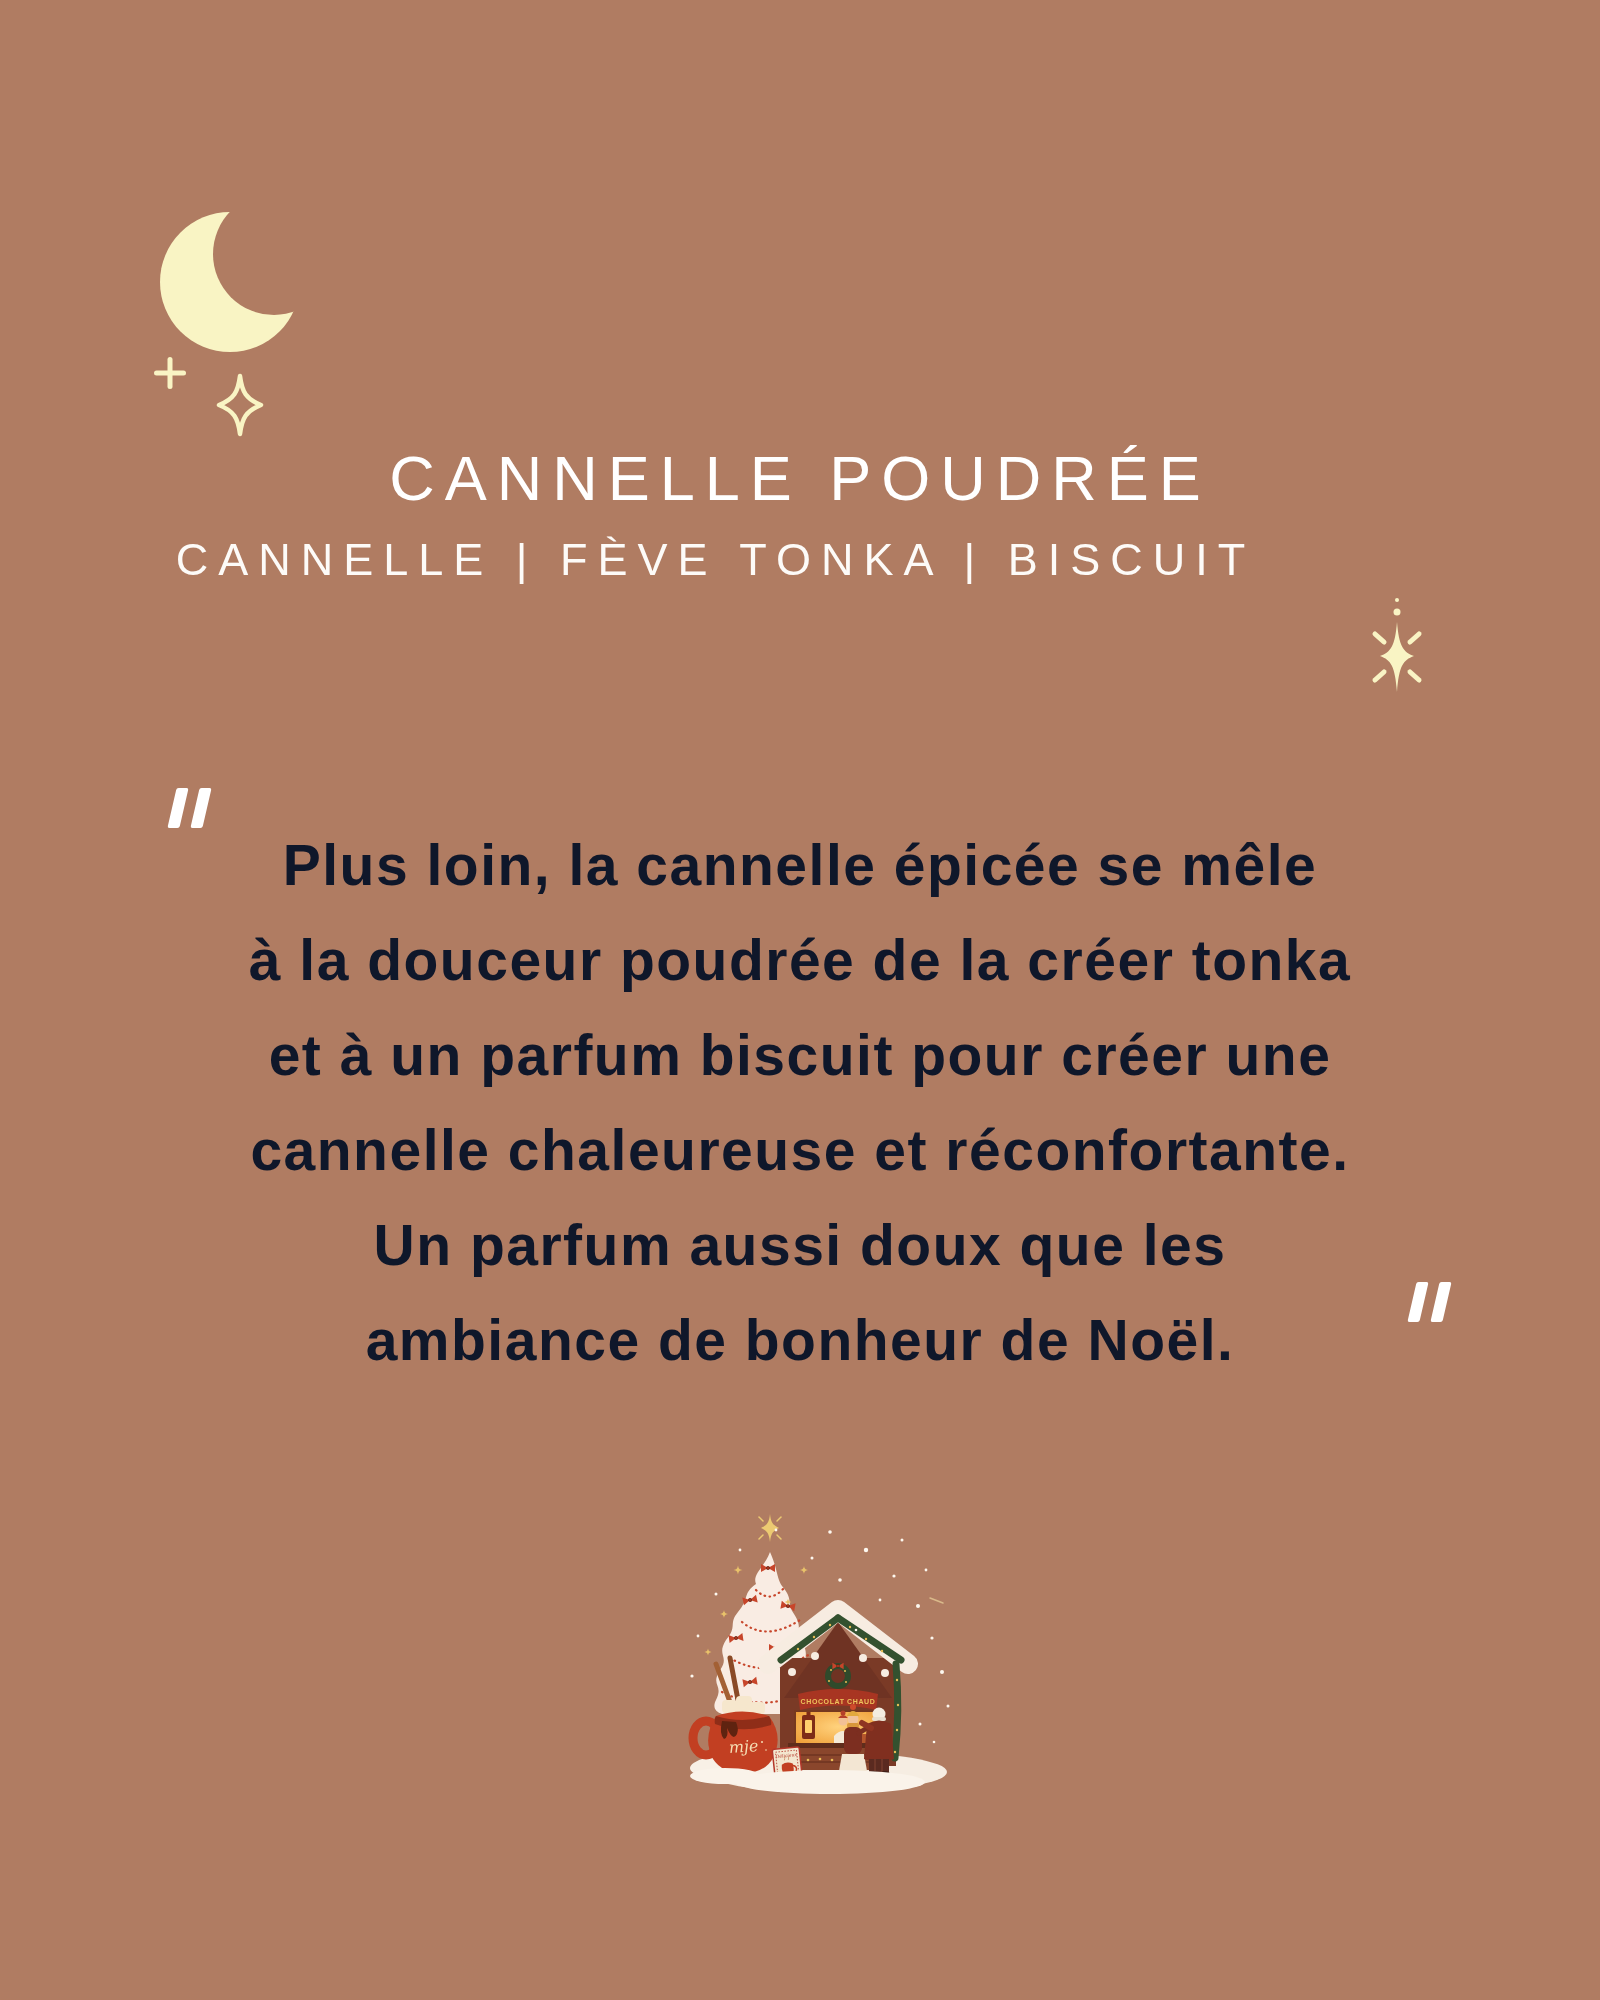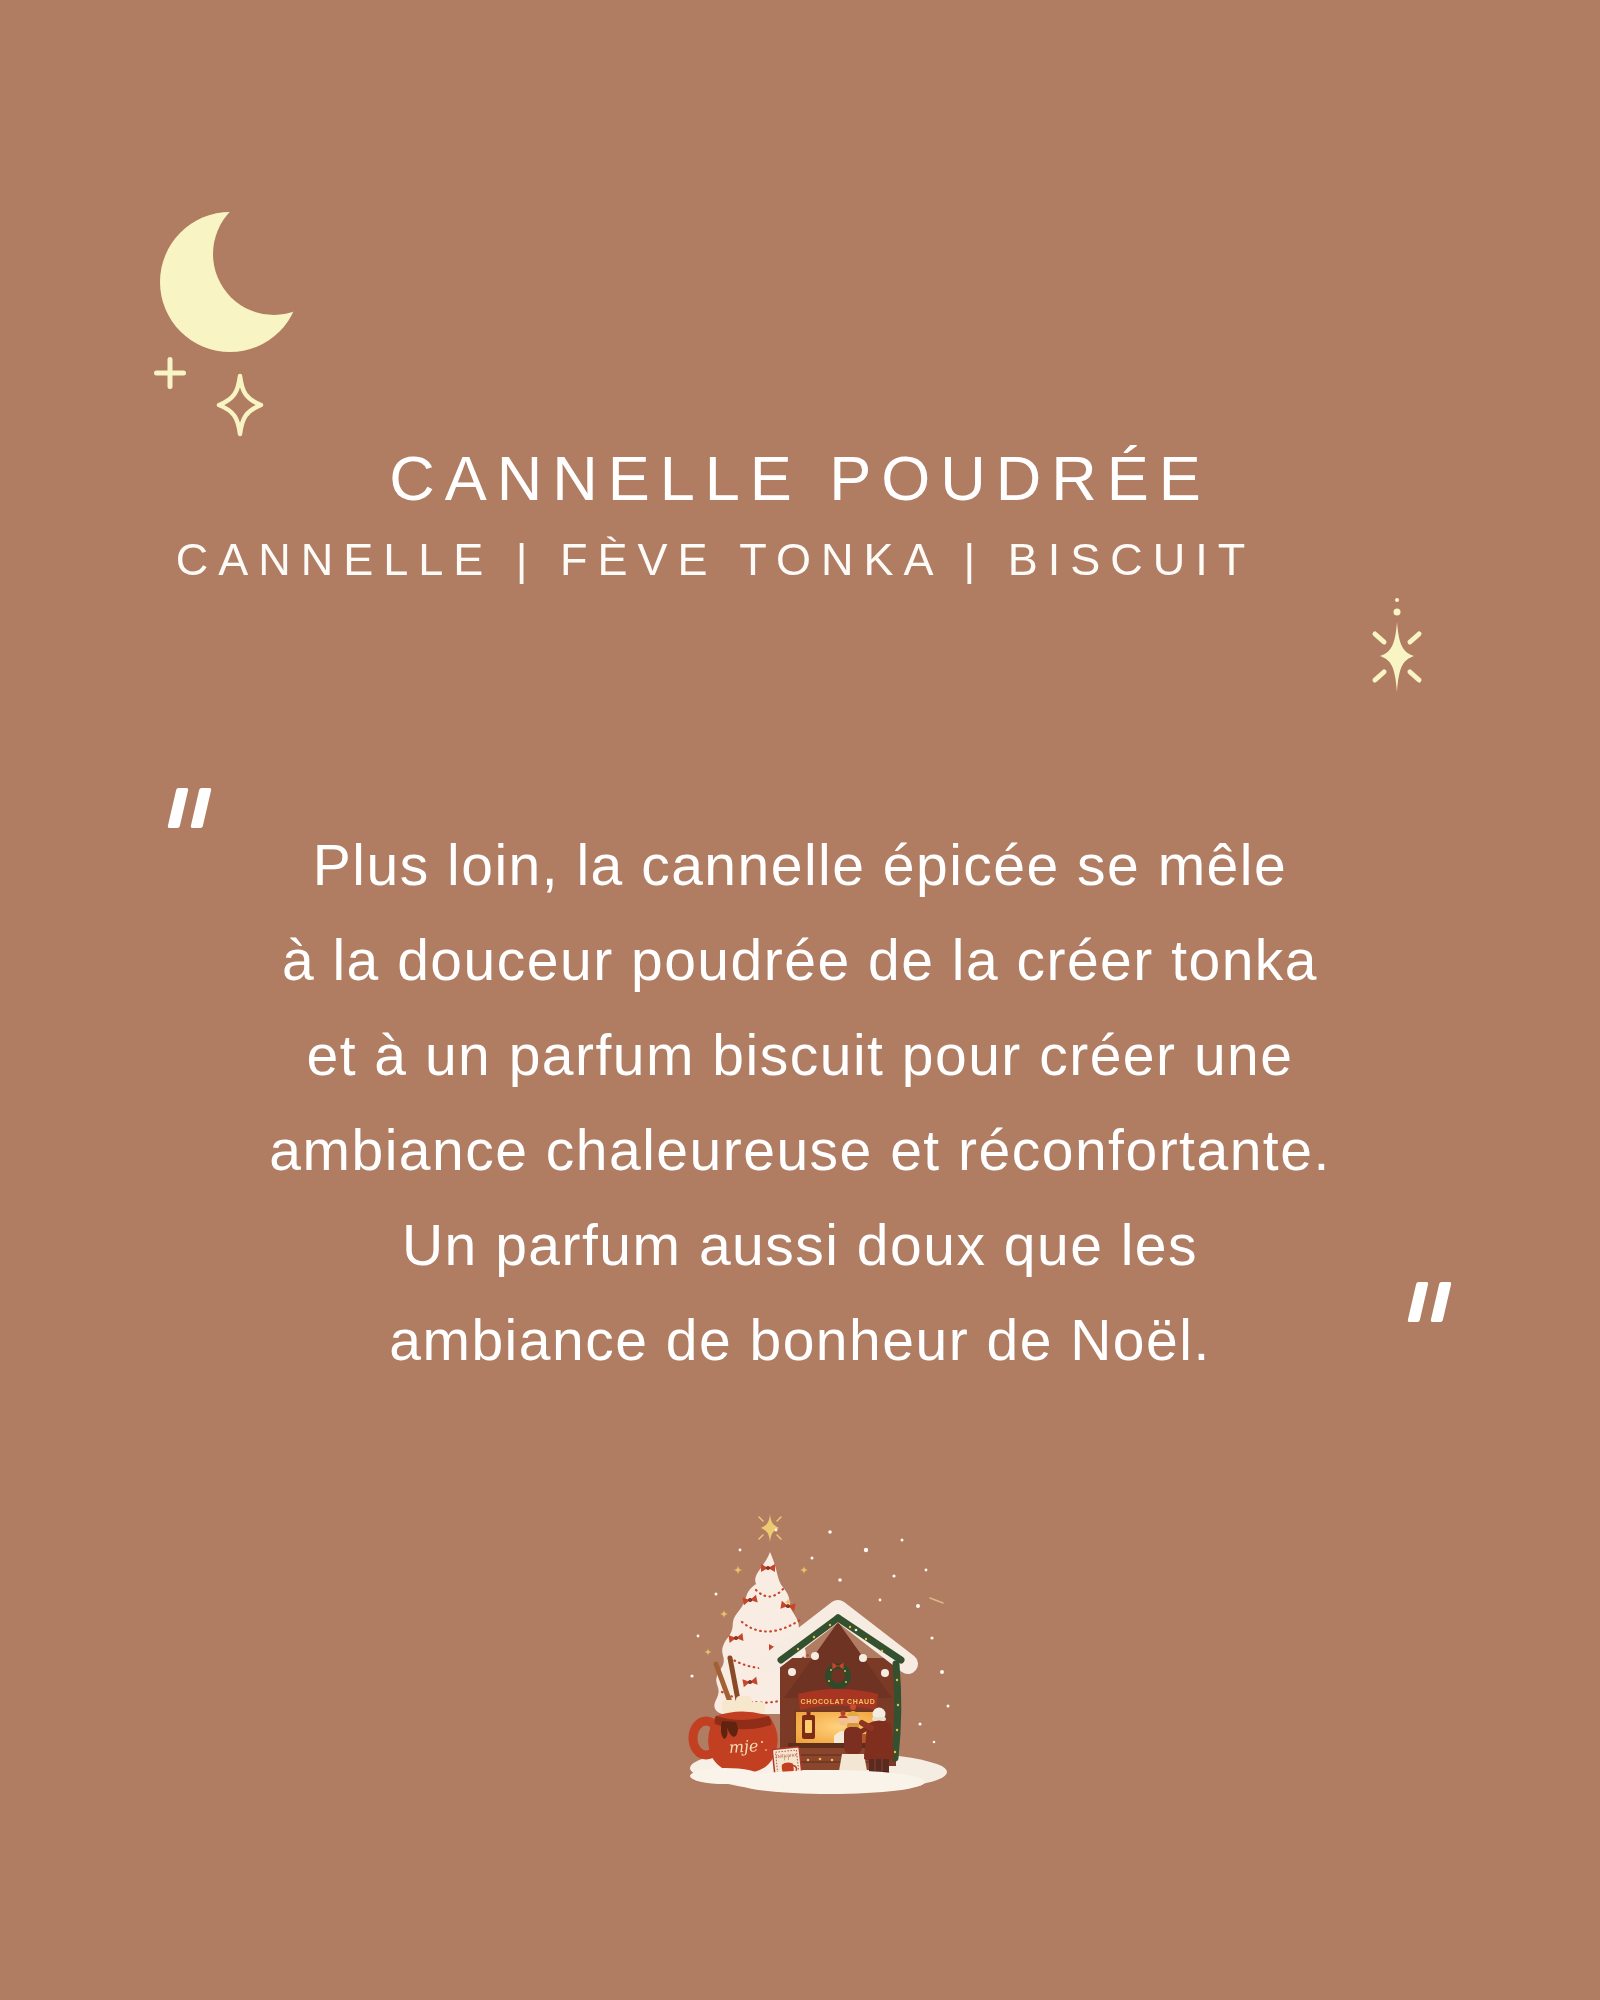--- a/index.html
+++ b/index.html
@@ -27,22 +27,22 @@
     color:#fdfbf8;
     font-size:45px;font-weight:300;
     letter-spacing:10px;
     margin:0;
   }
 
   
   .quote-block{
     left:150px;top:818px;width:1300px;
     text-align:center;
-    color:#ffffff;
-    font-size:57px;font-weight:400;
+    color:#0f172a;
+    font-size:57px;font-weight:700;
     letter-spacing:1.5px;
     line-height:95px;
   }
   .quote-mark{
     display:flex;gap:11px;
     transform:skewX(-13deg);
   }
   .quote-mark span{
     width:12px;height:40px;
     background:#ffffff;
@@ -91,21 +91,21 @@
 
   <div class="abs quote-mark qm-open">
     <span></span>
       <span></span>
   </div>
 
   <div class="abs quote-block">
     <div>Plus loin, la cannelle épicée se mêle</div>
     <div>à la douceur poudrée de la créer tonka</div>
     <div>et à un parfum biscuit pour créer une</div>
-    <div>ambiance chaleureuse et réconfortante.</div>
+    <div>cannelle chaleureuse et réconfortante.</div>
     <div>Un parfum aussi doux que les</div>
     <div>ambiance de bonheur de Noël.</div>
   </div>
 
   <div class="abs quote-mark qm-close">
     <span></span>
       <span></span>
   </div>
 
   <svg class="abs" style="left:680px;top:1510px;" width="310" height="300" viewBox="0 0 310 300">

